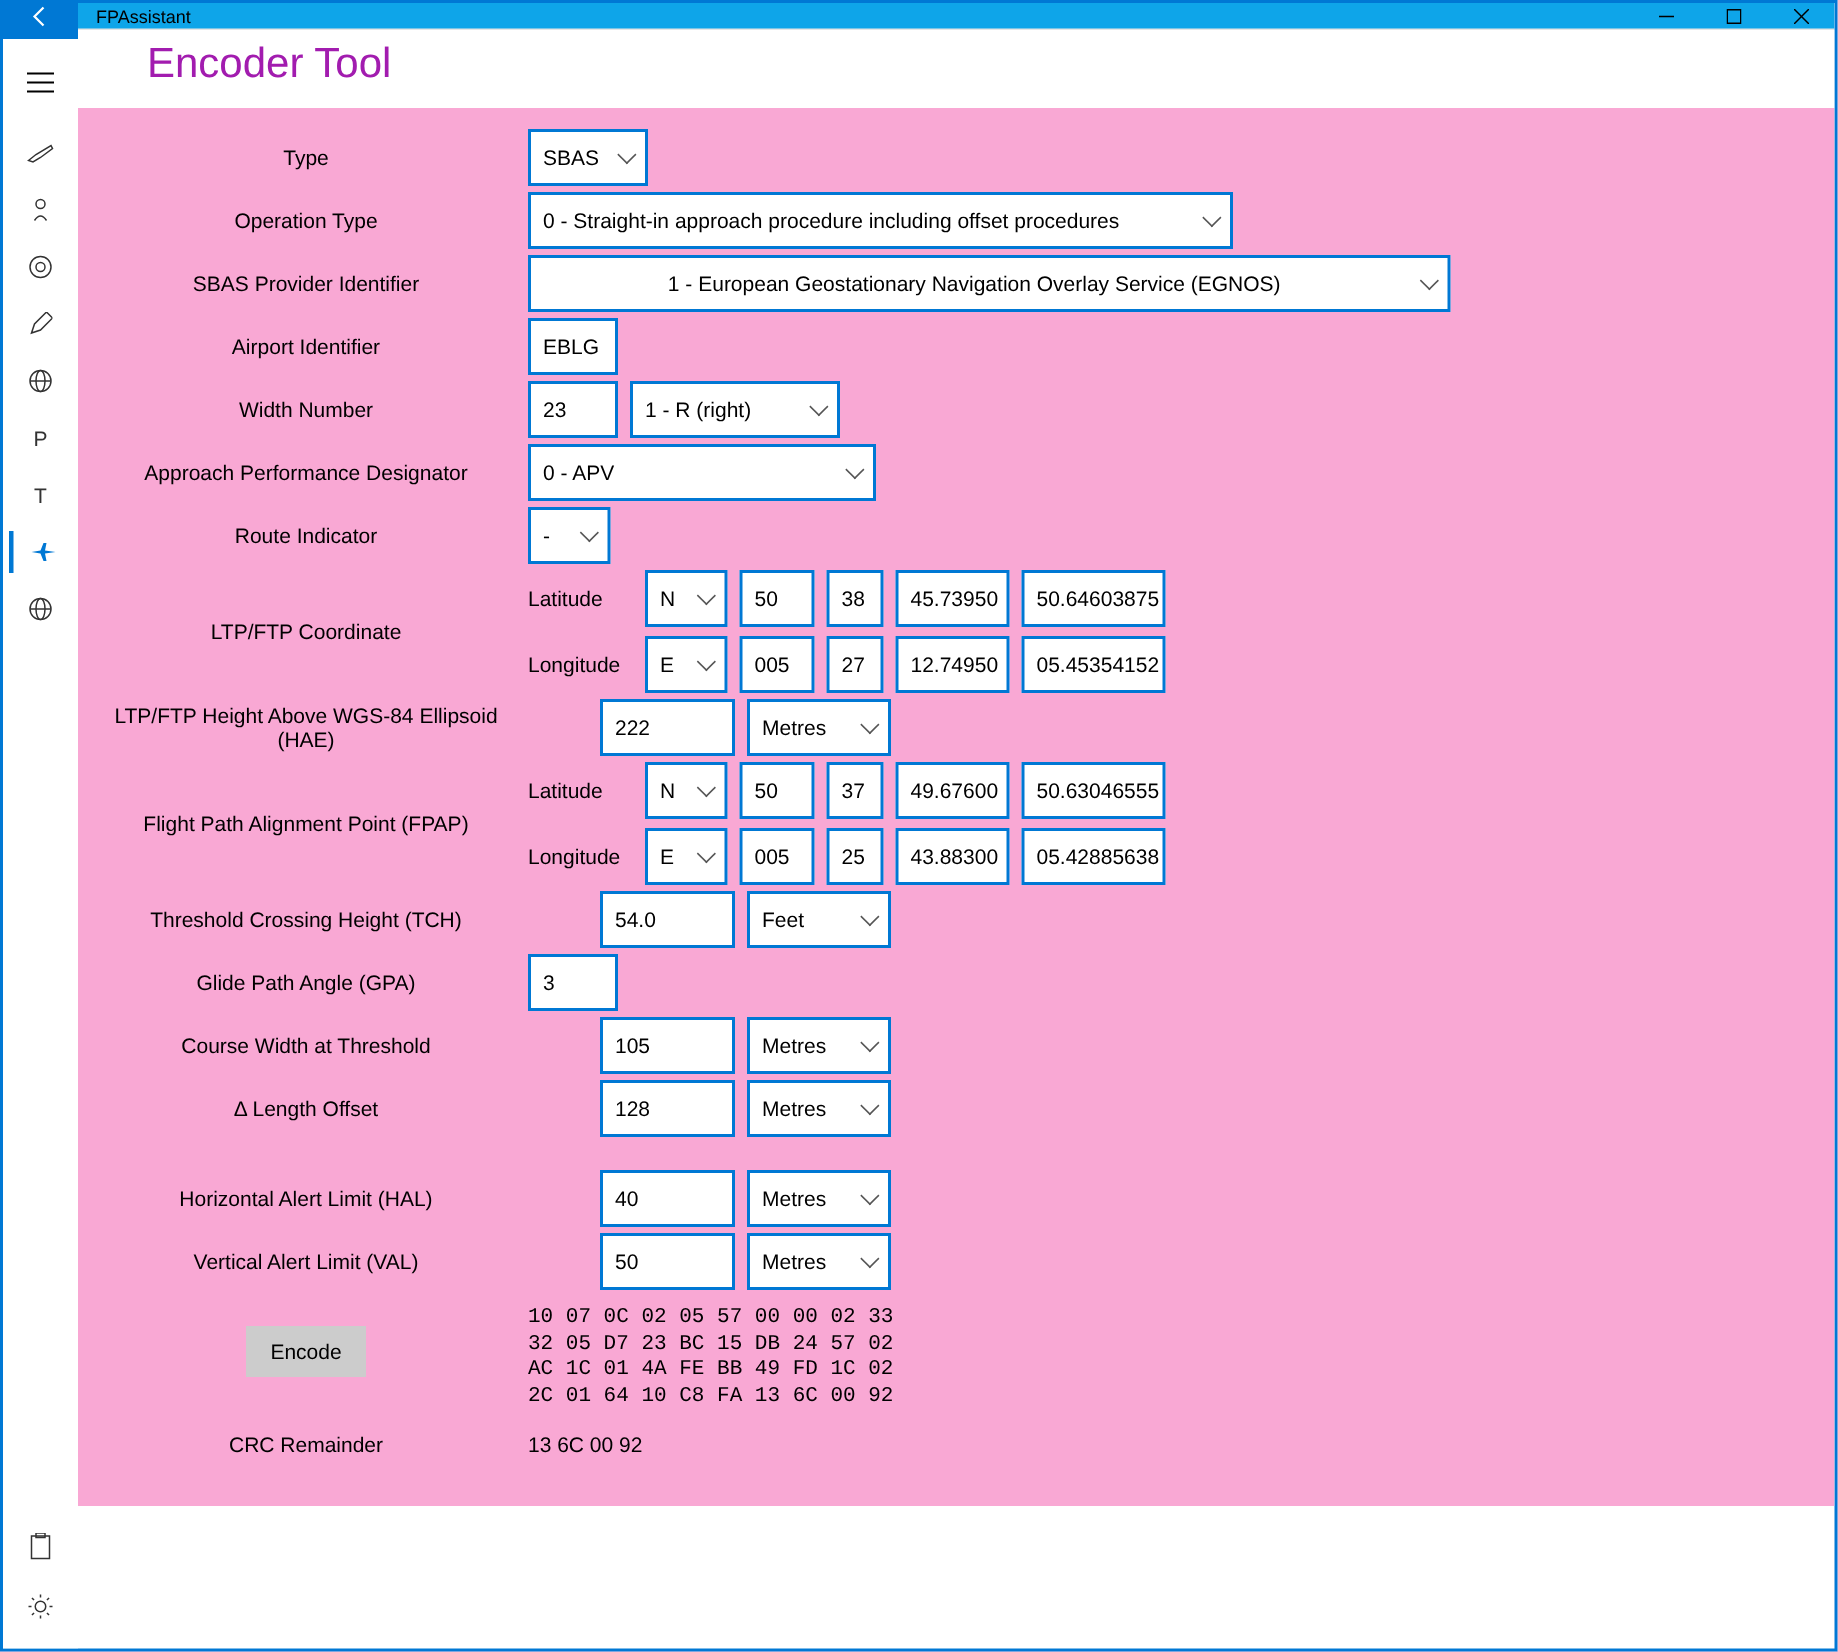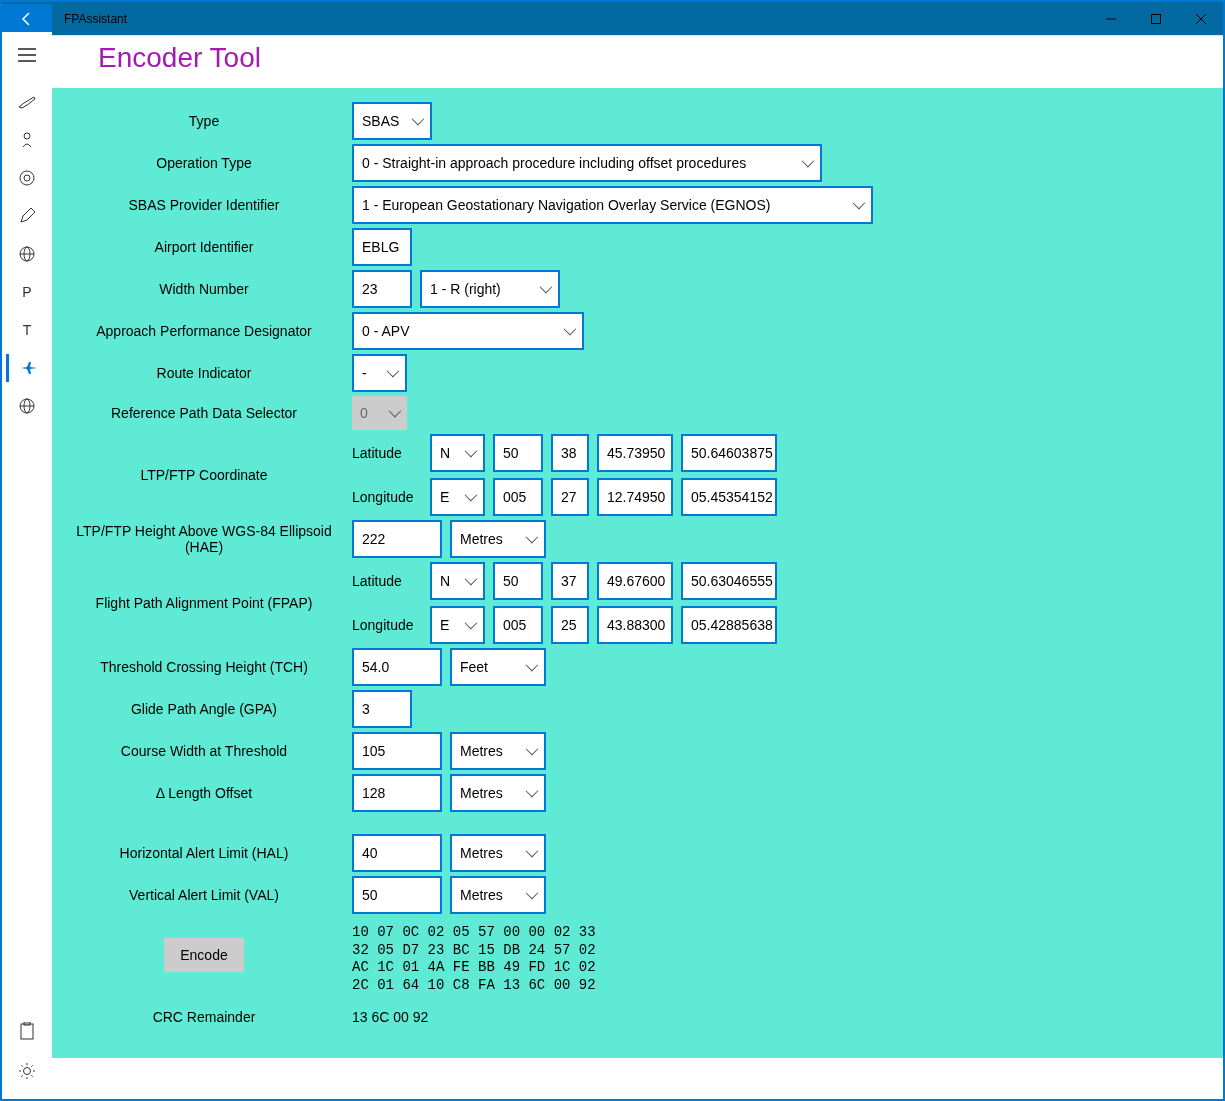--- a/index.html
+++ b/index.html
@@ -8,24 +8,24 @@
       font-size: 14px;
       background: #fff;
       border: 2px solid #0078d4;
       width: 1225px;
       height: 1101px;
       position: relative;
       overflow: hidden;
     }
     
     .title-bar {
-      height: 34px;
-      display: flex;
-      align-items: center;
-      background: #0369a1;
+      height: 18px;
+      display: flex;
+      align-items: center;
+      background: #0ea5e9;
       border-bottom: 1px solid #e5e5e5;
     }
     .back-btn {
       width: 50px;
       height: 30px;
       background: #0078d4;
       display: flex;
       align-items: center;
       justify-content: center;
       color: #fff;
@@ -90,21 +90,21 @@
       border-left: 3px solid #0078d4;
     }
     .sidebar .bottom-icons {
       display:flex; flex-direction:column; gap:12px; align-items:center;
       padding-bottom: 14px;
     }
     
     .content {
       margin-left: 50px;
       flex: 1;
-      background: #5eead4;
+      background: #f9a8d4;
       padding: 14px 20px 20px 8px;
     }
     .row {
       display: flex;
       align-items: center;
       min-height: 34px;
       margin-bottom: 4px;
     }
     .label-col {
       width: 292px;
@@ -148,24 +148,24 @@
     .chevron::before {
       content: "";
       display:block;
       width: 8px; height: 8px;
       border-right: 1px solid #555;
       border-bottom: 1px solid #555;
       transform: rotate(45deg) translateY(-2px);
     }
     .input { justify-content:flex-start; }
     .width-s  { width: 60px; }
-    .width-m  { width: 90px; }
+    .width-m  { width: 90px; margin-left: 48px; }
     .width-l  { width: 140px; align-items: center; }
     .width-470 { width: 470px; }
-    .width-615 { width: 521px; }
+    .width-615 { width: 615px; text-align: center; }
     .width-80 { width: 80px; }
     .width-96 { width: 96px; }
     .width-50 { width: 50px; }
     .width-55 { width: 55px; }
     .encode-btn {
       background: #ccc;
       height: 34px;
       width: 80px;
       display:flex; align-items:center; justify-content:center;
       border: none;
@@ -352,29 +352,20 @@
   <div class="row">
     <div class="label-col">Route Indicator</div>
     <div class="ctrl-col">
       <div class="select width-55">
           <span class="val">-</span>
           <span class="chevron"></span>
         </div>
     </div>
   </div>
 
-  <div class="row">
-    <div class="label-col">Reference Path Data Selector</div>
-    <div class="ctrl-col">
-      <div class="select disabled width-55">
-          <span class="val">0</span>
-          <span class="chevron"></span>
-        </div>
-    </div>
-  </div>
 
 
   <div class="row">
     <div class="label-col" style="line-height:72px">LTP/FTP Coordinate</div>
     <div style="display:flex; flex-direction:column; gap:6px">
       <div class="ctrl-col">
         <div class="label-sub">Latitude</div>
         <div class="select width-55">
             <span class="val">N</span>
             <span class="chevron"></span>

